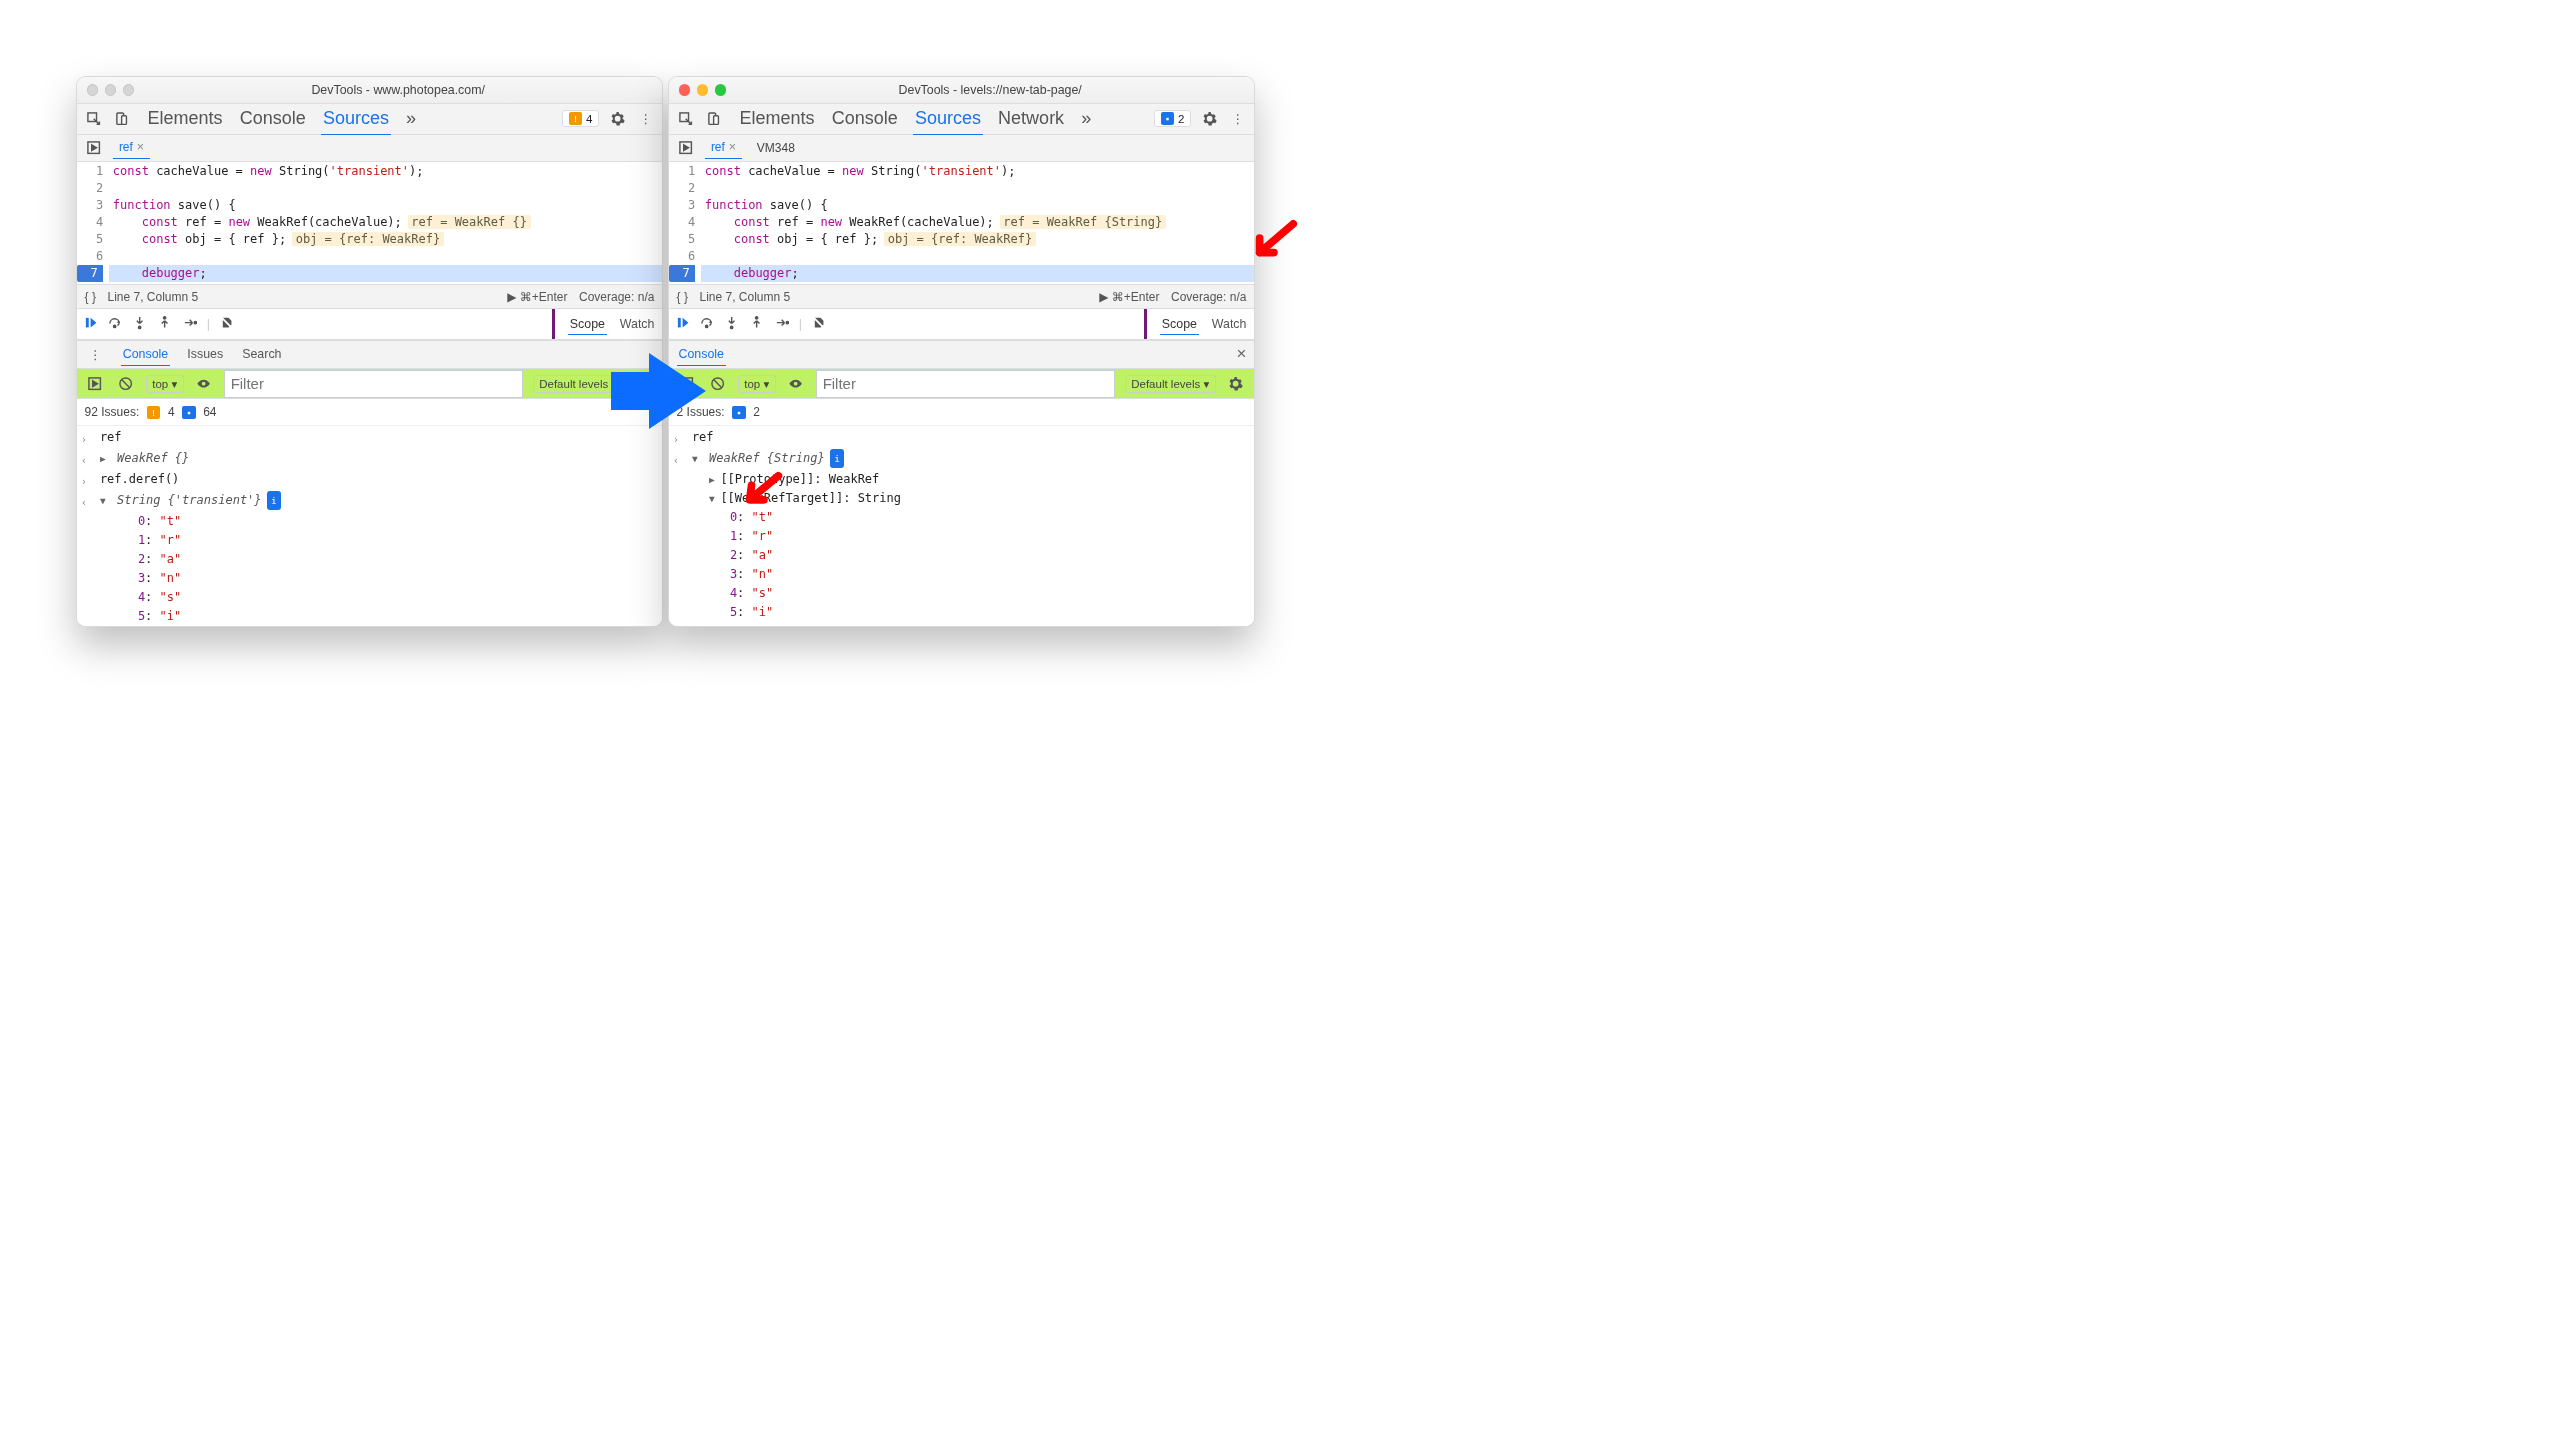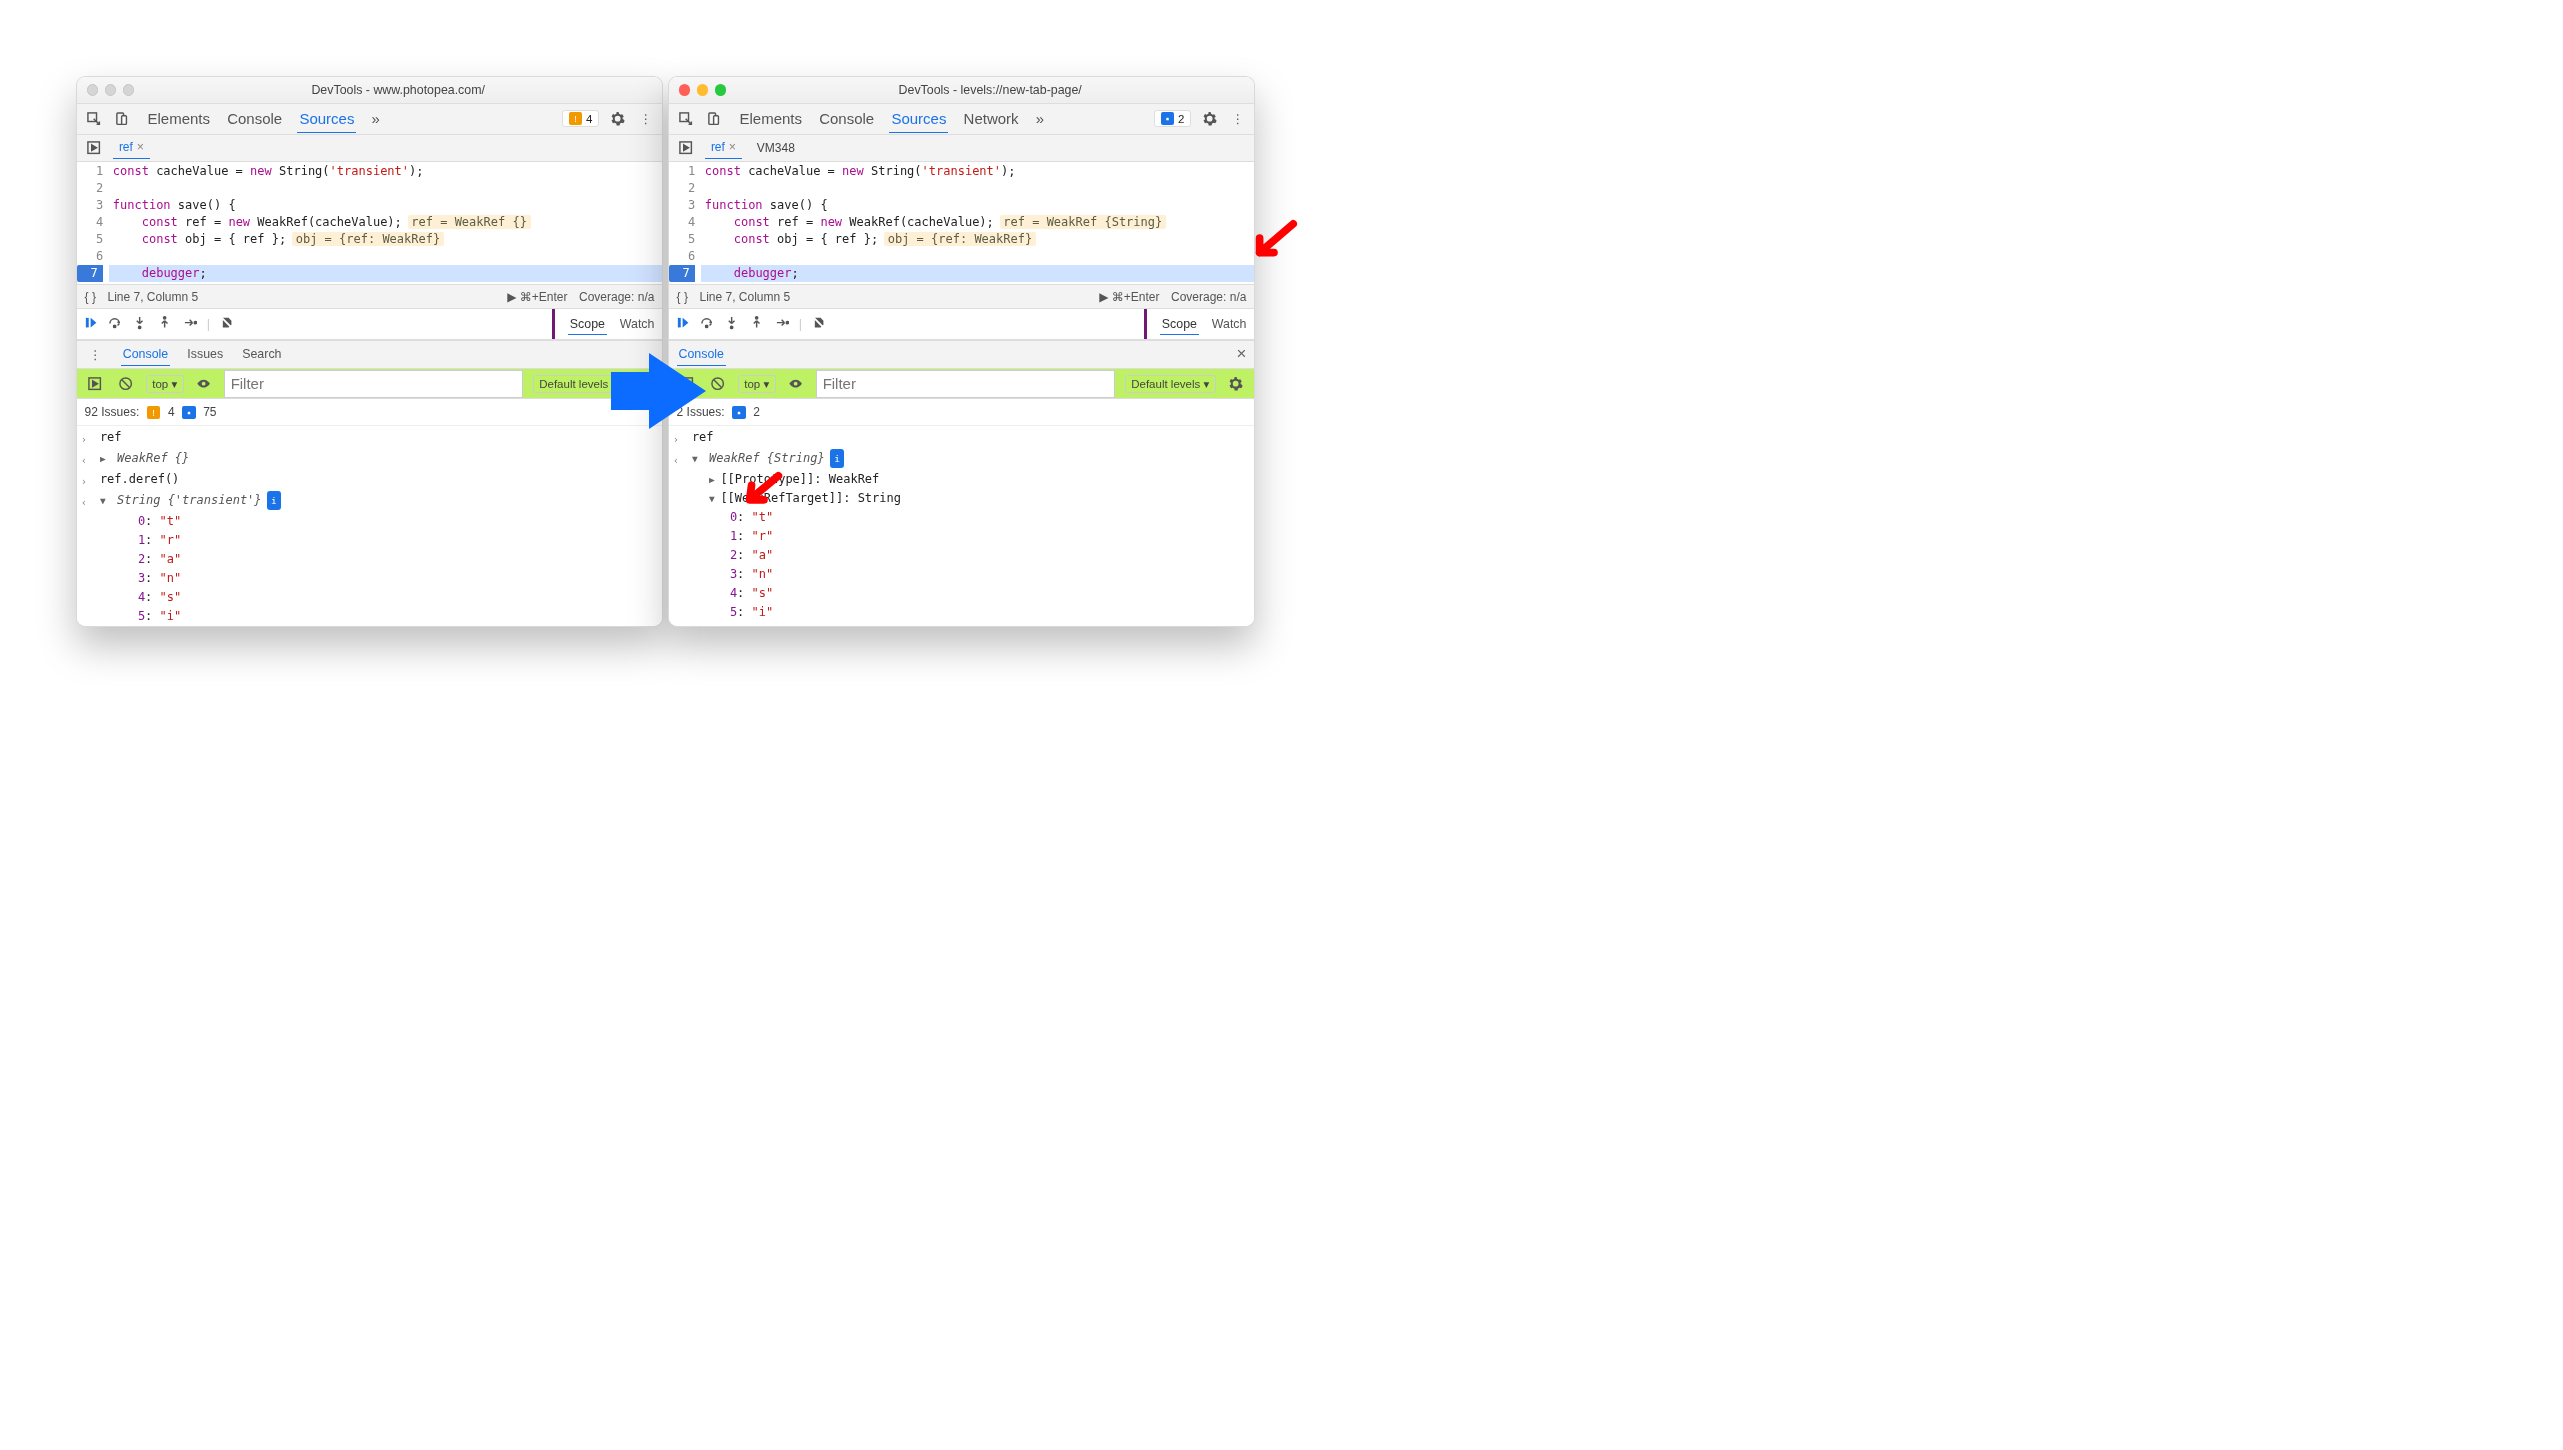--- a/index.html
+++ b/index.html
@@ -39,21 +39,21 @@
   .titlebar .title { flex: 1; text-align: center; font-weight: 500; color: #444; }
 
   .topbar {
     display: flex; align-items: center;
     height: 30.5px; border-bottom: 1px solid #ddd;
     background: #f3f3f3;
     padding: 0 5.7px; gap: 7.6px;
   }
   .iconbtn { width: 21px; height: 21px; display:flex; align-items:center; justify-content:center; color:#555; }
   .tabs-top { display:flex; gap:13.4px; margin-left: 5.7px; }
-  .tab-top { color:#555; padding: 5.7px 1.9px; font-size:15px; }
+  .tab-top { color:#555; padding: 5.7px 1.9px; font-size:18px; }
   .tab-top.active { color:#1a73e8; border-bottom: 1.9px solid #1a73e8; }
   .spacer { flex:1; }
   .badge { display:inline-flex; align-items:center; gap:3.8px; padding:1px 5.7px; border-radius:2.9px; font-size:11.5px; border:1px solid #ddd; background:#fff; }
   .warn-sq { background:#f29900; color:#fff; width:13.4px; height:13.4px; font-size:9.5px; display:inline-flex; align-items:center; justify-content:center; border-radius:1.9px; }
   .info-sq { background:#1a73e8; color:#fff; width:13.4px; height:13.4px; font-size:9.5px; display:inline-flex; align-items:center; justify-content:center; border-radius:1.9px; }
 
   .subtabs {
     display:flex; align-items:center; height:27px;
     border-bottom:1px solid #ddd; background:#f3f3f3;
     padding: 0 5.7px; gap:9.5px; font-size:12px;
@@ -269,21 +269,21 @@
             <path d="M8 5a3 3 0 1 0 0 6 3 3 0 0 0 0-6zm6 3c0 .4 0 .7-.1 1l1.5 1.2-1.5 2.6-1.8-.6c-.5.4-1.1.8-1.7 1l-.3 1.9H6.9l-.3-1.9c-.6-.2-1.2-.5-1.7-1l-1.8.6L1.6 10l1.5-1.2C3 8.7 3 8.4 3 8s0-.7.1-1L1.6 5.8l1.5-2.6 1.8.6c.5-.4 1.1-.8 1.7-1L6.9 1h2.2l.3 1.9c.6.2 1.2.5 1.7 1l1.8-.6 1.5 2.6L13 7c.1.3.1.6.1 1z"></path>
           </svg>
         </span>
     </div>
 
     <div class="issues-row">
       <span>92 Issues:</span>
       <span class="warn-sq">!</span>
         <span>4</span>
       <span class="info-sq">▪</span>
-        <span>75</span>
+        <span>64</span>
     </div>
 
     <div class="console-body" id="console-left">
         <div class="crow">
           <span class="arr">›</span>
           <span>ref</span>
         </div>
         <div class="crow">
           <span class="arr">‹</span>
           <span class="tri">▶</span>

